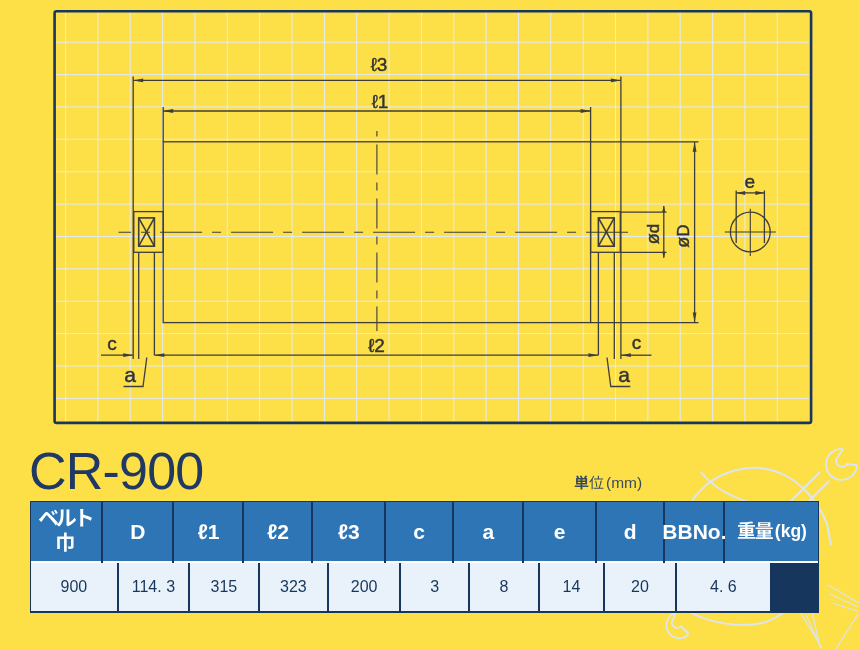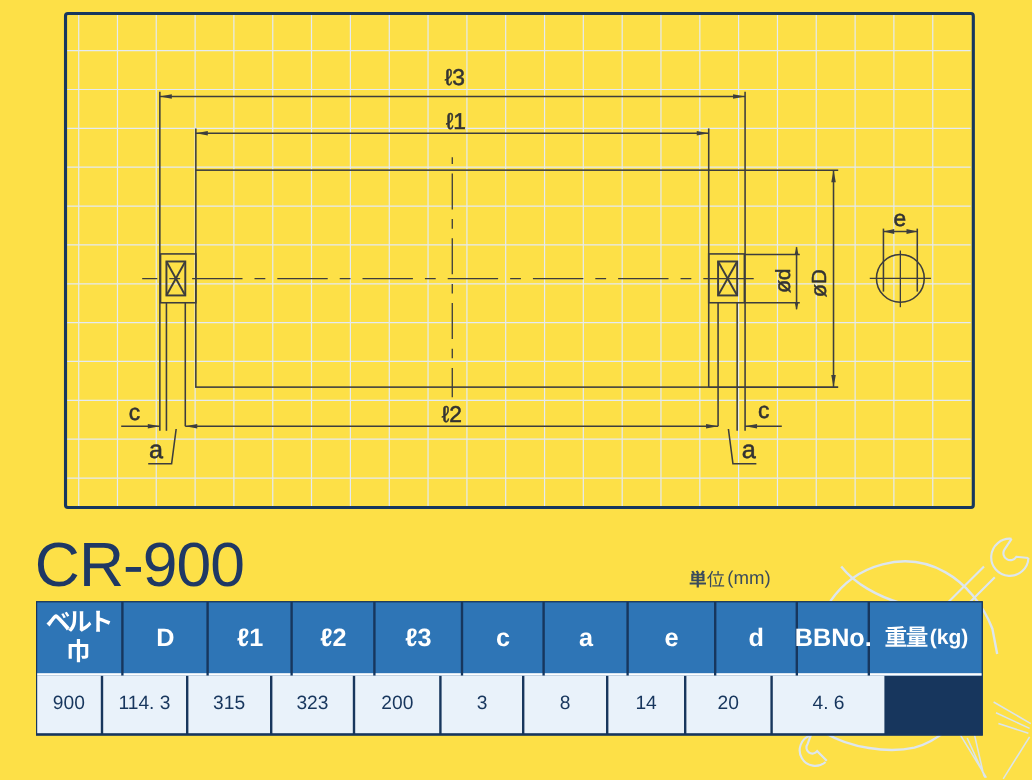--- a/index.html
+++ b/index.html
@@ -228,21 +228,21 @@
               </g>
               <g transform="translate(17.7,16.7) scale(0.0190,-0.0190)">
                 <path d="M288 666H704V632H288ZM288 758H704V724H288ZM173 819V571H825V819ZM46 541V455H957V541ZM267 267H441V232H267ZM557 267H732V232H557ZM267 362H441V327H267ZM557 362H732V327H557ZM44 22V-65H959V22H557V59H869V135H557V168H850V425H155V168H441V135H134V59H441V22Z" fill="#fff"></path>
               </g>
             </svg>
             <span style="font-size:17.5px;font-weight:bold;color:#fff;margin-left:1px">(kg)</span>
           </div>
         </div>
       </div>
       <div class="drow">
-        <div class="dc" style="width:53px">900</div>
+        <div class="dc" style="width:86px">900</div>
         <div class="dc" style="width:69px">114. 3</div>
         <div class="dc" style="width:68px">315</div>
         <div class="dc" style="width:67px">323</div>
         <div class="dc" style="width:70.5px">200</div>
         <div class="dc" style="width:66.5px">3</div>
         <div class="dc" style="width:68px">8</div>
         <div class="dc" style="width:63px">14</div>
         <div class="dc" style="width:70px">20</div>
         <div class="dc" style="width:93px">4. 6</div>
       </div>

